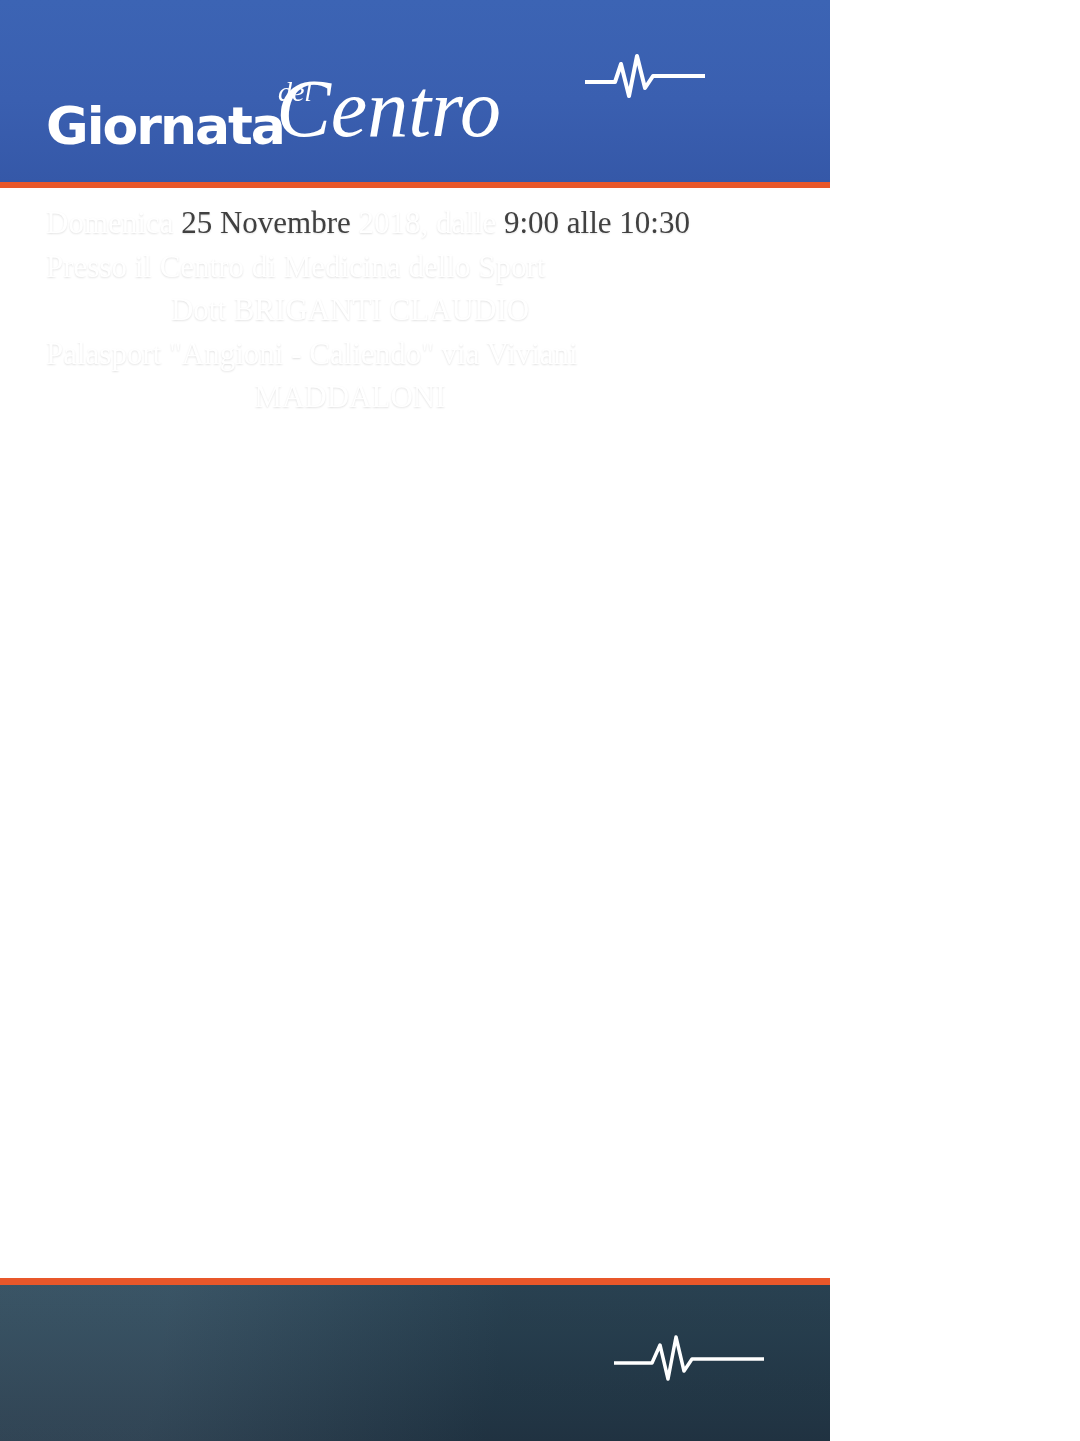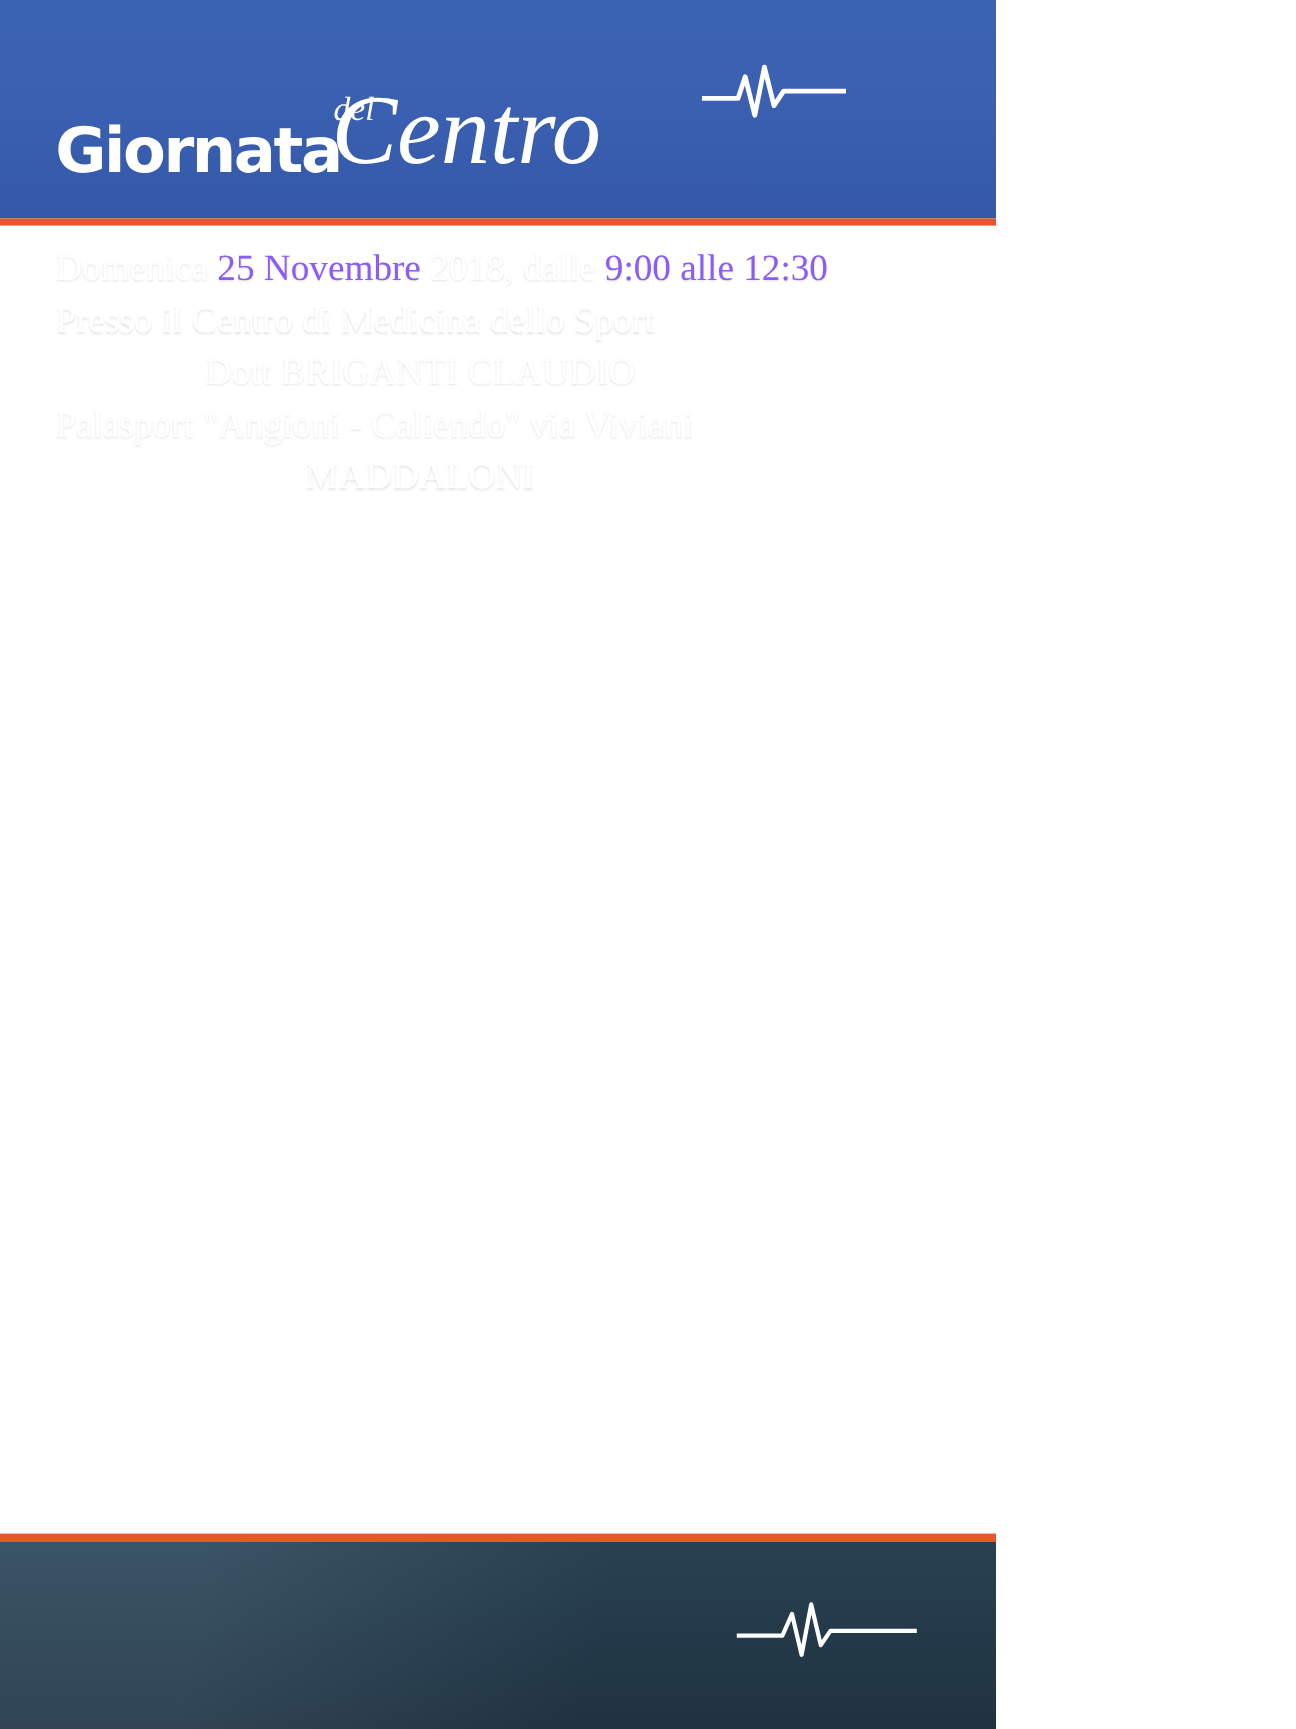--- a/index.html
+++ b/index.html
@@ -21,21 +21,21 @@
     display:inline-block;vertical-align:bottom;position:relative;left:-42px;top:4px;}
   .ecg-head{position:absolute;left:585px;top:52px;width:120px;height:48px;}
 
   .rule-orange{position:absolute;left:0;top:182px;width:830px;height:6px;background:#e8572a;}
 
   
   .info{position:absolute;left:0;top:188px;width:830px;padding:14px 0 0 0;}
   .info-line{font-family:"Liberation Serif",serif;color:#ffffff;font-size:31px;line-height:1.34;
     margin:0 0 2px 0;padding-left:46px;text-shadow:0 1px 2px rgba(0,0,0,.12);}
   .info-line.center{text-align:center;padding-left:0;padding-right:130px;}
-  .hl{color:#8b5cf6;}
+  .hl{color:#404040;}
 
   
   .photo{position:absolute;left:0;top:188px;width:830px;height:1090px;overflow:hidden;
     background:linear-gradient(180deg,#5b9ad6 0%,#74afe0 30%,#8cc0e8 52%,#9fcbec 64%,#b8d8ef 72%,#cfe4f2 78%,#a9c7a0 84%,#6f8f5e 92%,#53704a 100%);
     z-index:-1;}
   .sky{position:absolute;inset:0;}
   
   .hill{position:absolute;left:-40px;top:700px;width:920px;height:620px;border-radius:54% 46% 0 0/70% 64% 0 0;
     background:linear-gradient(175deg,#7e9a5e 0%,#5f7f48 28%,#44603a 60%,#2f4a2c 100%);}
   .hill2{position:absolute;left:440px;top:760px;width:520px;height:430px;border-radius:60% 40% 0 0/72% 60% 0 0;
@@ -130,21 +130,21 @@
       <div class="title-wrap">
         <span class="t-giornata">Giornata</span><span class="t-del">del</span><span class="t-cuore">Centro</span>
       </div>
       <svg class="ecg-head" viewBox="0 0 120 48">
         <polyline points="0,30 22,30 30,30 36,12 44,44 52,4 60,36 68,24 78,24 120,24" fill="none" stroke="#ffffff" stroke-width="4" stroke-linejoin="round" stroke-linecap="round"></polyline>
       </svg>
     </div>
     <div class="rule-orange"></div>
 
     <div class="info">
-      <div class="info-line"><span>Domenica </span><span class="hl">25 Novembre</span><span> 2018, dalle </span><span class="hl">9:00 alle 12:30</span></div>
+      <div class="info-line"><span>Domenica </span><span class="hl">25 Novembre</span><span> 2018, dalle </span><span class="hl">9:00 alle 10:30</span></div>
       <div class="info-line">Presso il Centro di Medicina dello Sport</div>
       <div class="info-line center">Dott BRIGANTI CLAUDIO</div>
       <div class="info-line">Palasport "Angioni - Caliendo"  via Viviani</div>
       <div class="info-line center">MADDALONI</div>
     </div>
 
     <div class="orange-top-band"></div>
     <div class="bottom-band">
       <svg class="ecg-bottom" viewBox="0 0 150 56">
         <polyline points="0,32 30,32 38,32 46,14 54,48 62,6 70,40 78,28 92,28 150,28" fill="none" stroke="#ffffff" stroke-width="3.5" stroke-linejoin="round" stroke-linecap="round"></polyline>

